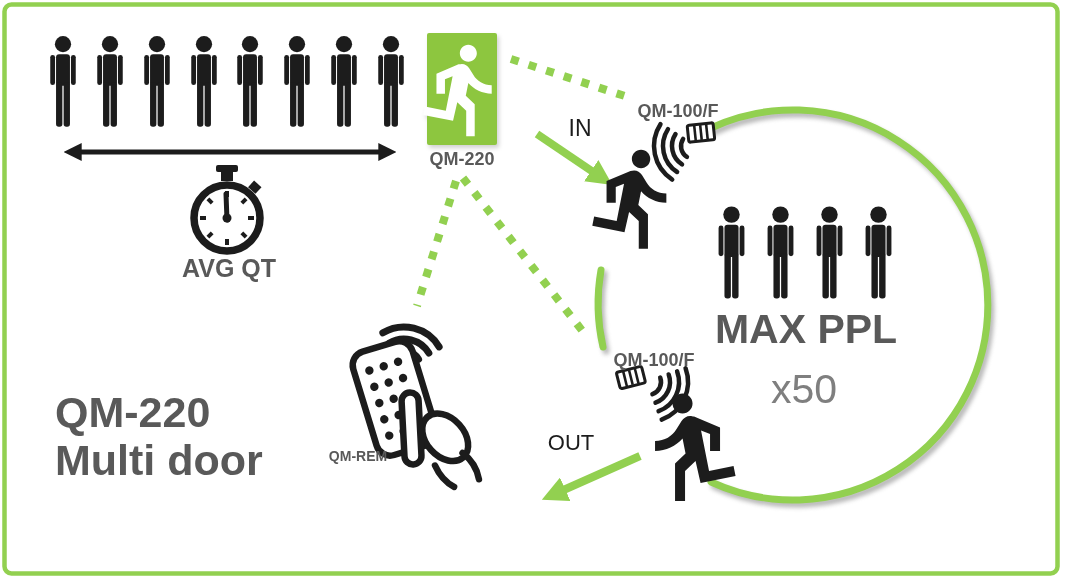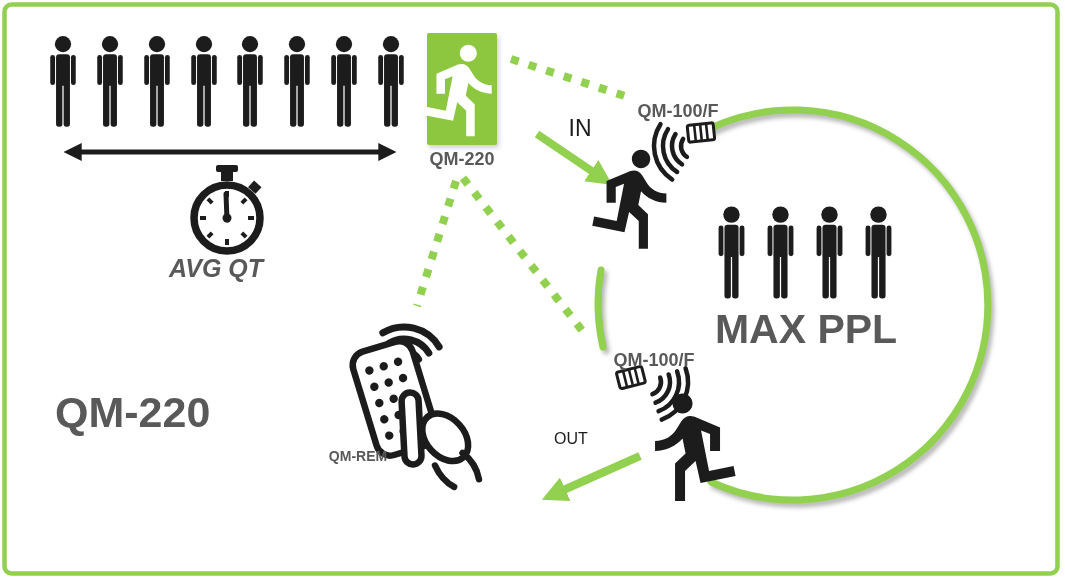--- a/index.html
+++ b/index.html
@@ -32,25 +32,25 @@
 
   
   .lbl{position:absolute;color:var(--label);font-weight:bold;white-space:nowrap;}
   .lbl.center{transform:translateX(-50%);}
   .lbl.ink{color:var(--ink);font-weight:normal;}
   .lbl.muted{color:var(--muted);font-weight:normal;}
   .door-label{left:462px;top:149px;font-size:18px;}
   .sensor-top-label{left:678px;top:101px;font-size:18px;}
   .sensor-bottom-label{left:654px;top:350px;font-size:18px;}
   .remote-label{left:358px;top:448px;font-size:14px;}
-  .avg-label{left:216px;top:254px;font-size:25px;font-style:italic;}
+  .avg-label{left:229px;top:254px;font-size:25px;}
   .max-label{left:806px;top:306px;font-size:41px;}
   .x50-label{left:804px;top:366px;font-size:41px;}
   .in-label{left:580px;top:115px;font-size:23px;}
-  .out-label{left:571px;top:430px;font-size:16px;}
+  .out-label{left:571px;top:430px;font-size:22px;}
   .title{position:absolute;left:55px;top:388px;color:var(--label);
          font-weight:bold;font-size:43px;line-height:48px;}
 
   
   .people-row{position:absolute;display:flex;justify-content:space-between;}
   .queue-row{left:46px;top:34px;width:362px;height:97px;}
   .capacity-row{left:714px;top:206px;width:182px;height:95px;}
   .queue-row .man{width:34px;height:96px;}
   .capacity-row .man{width:35px;height:94px;}
   .man use{fill:var(--ink);}
@@ -229,19 +229,21 @@
         <use href="#mang"></use>
       </svg>
     </div>
 
   <div class="lbl center door-label">QM-220</div>
   <div class="lbl center sensor-top-label">QM-100/F</div>
   <div class="lbl center sensor-bottom-label">QM-100/F</div>
   <div class="lbl center remote-label">QM-REM</div>
   <div class="lbl center avg-label">AVG QT</div>
   <div class="lbl center max-label">MAX PPL</div>
+  <div class="lbl center muted x50-label">x50</div>
   <div class="lbl center ink in-label">IN</div>
   <div class="lbl center ink out-label">OUT</div>
 
   <div class="title">
     <div>QM-220</div>
+    <div>Multi door</div>
   </div>
 </div>
 
 </body></html>

